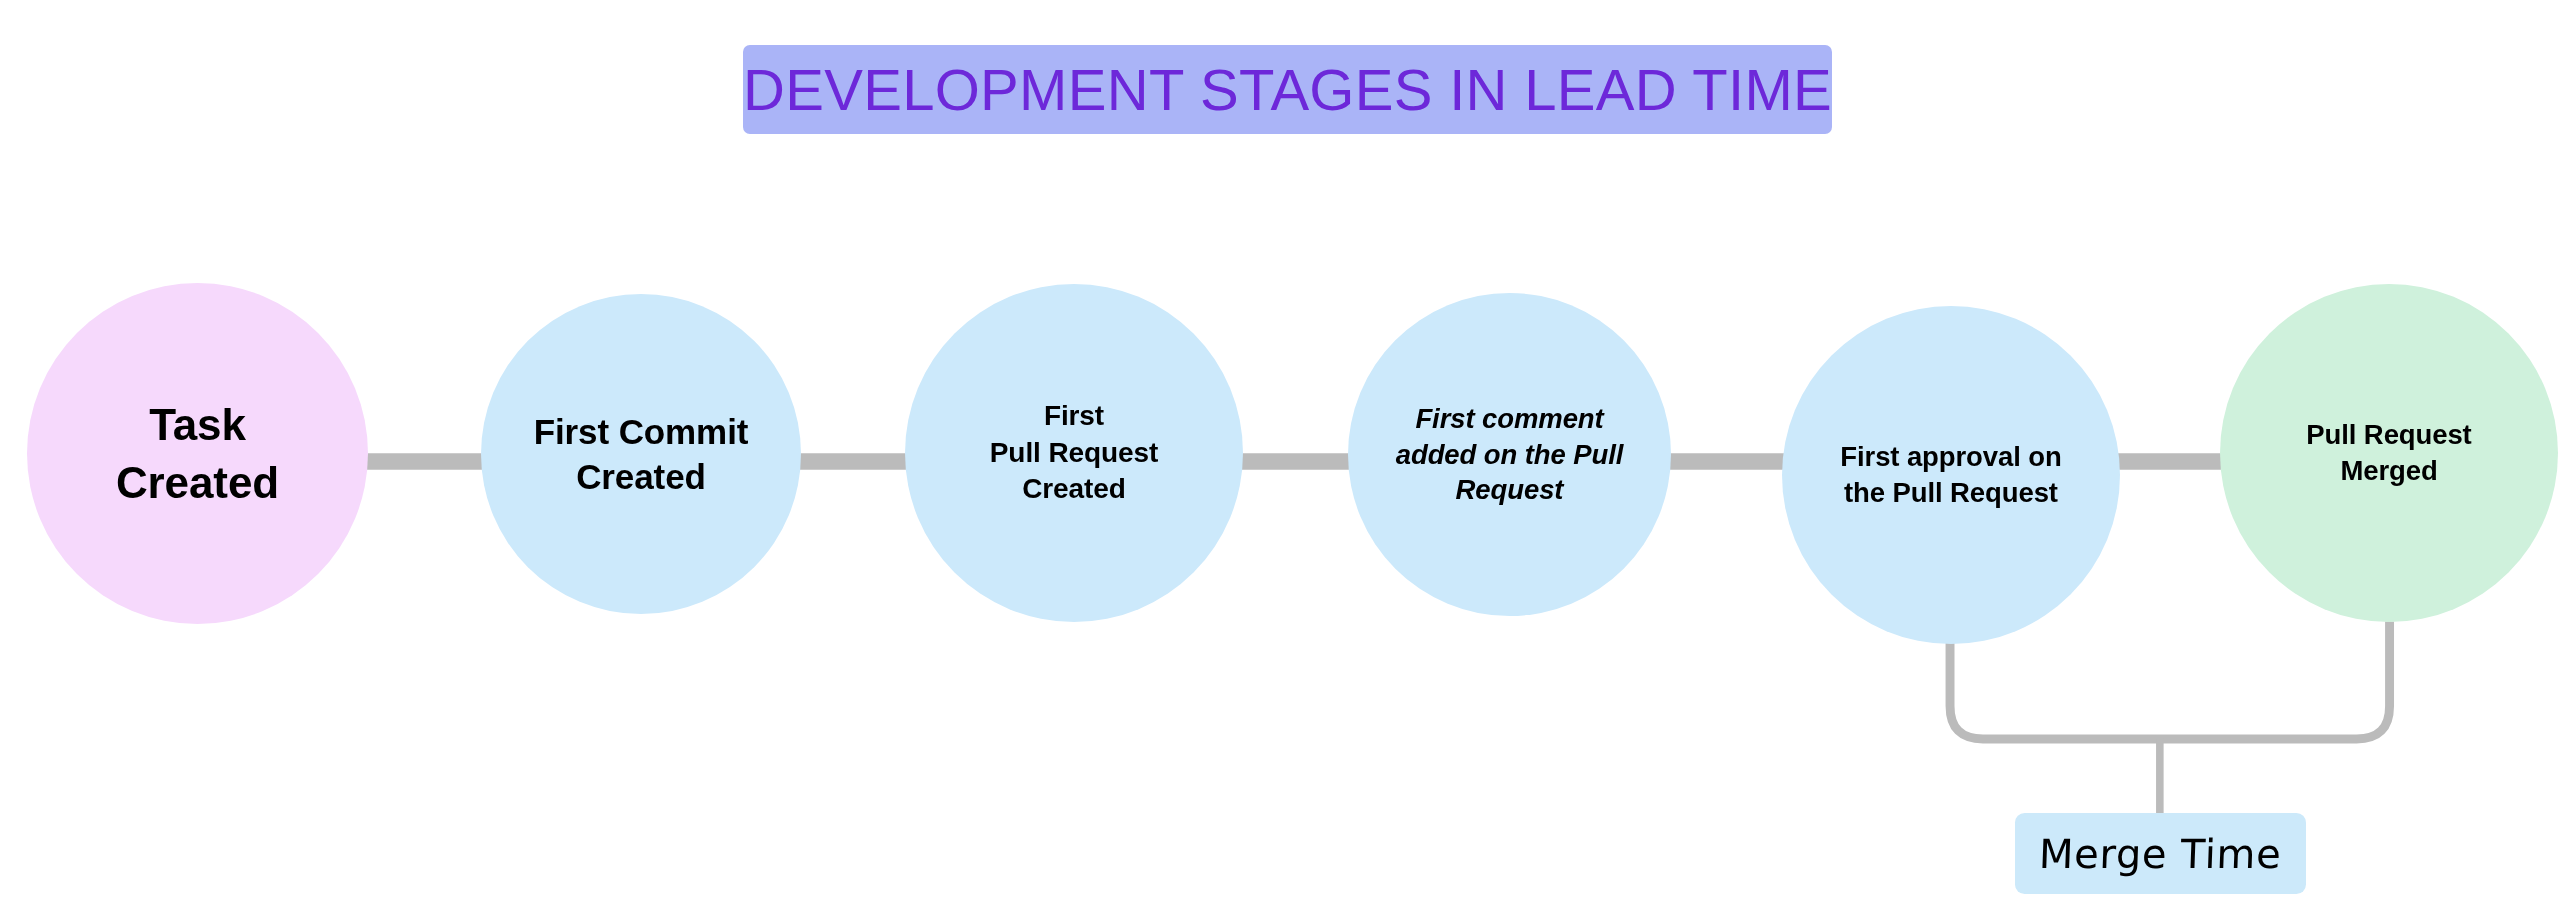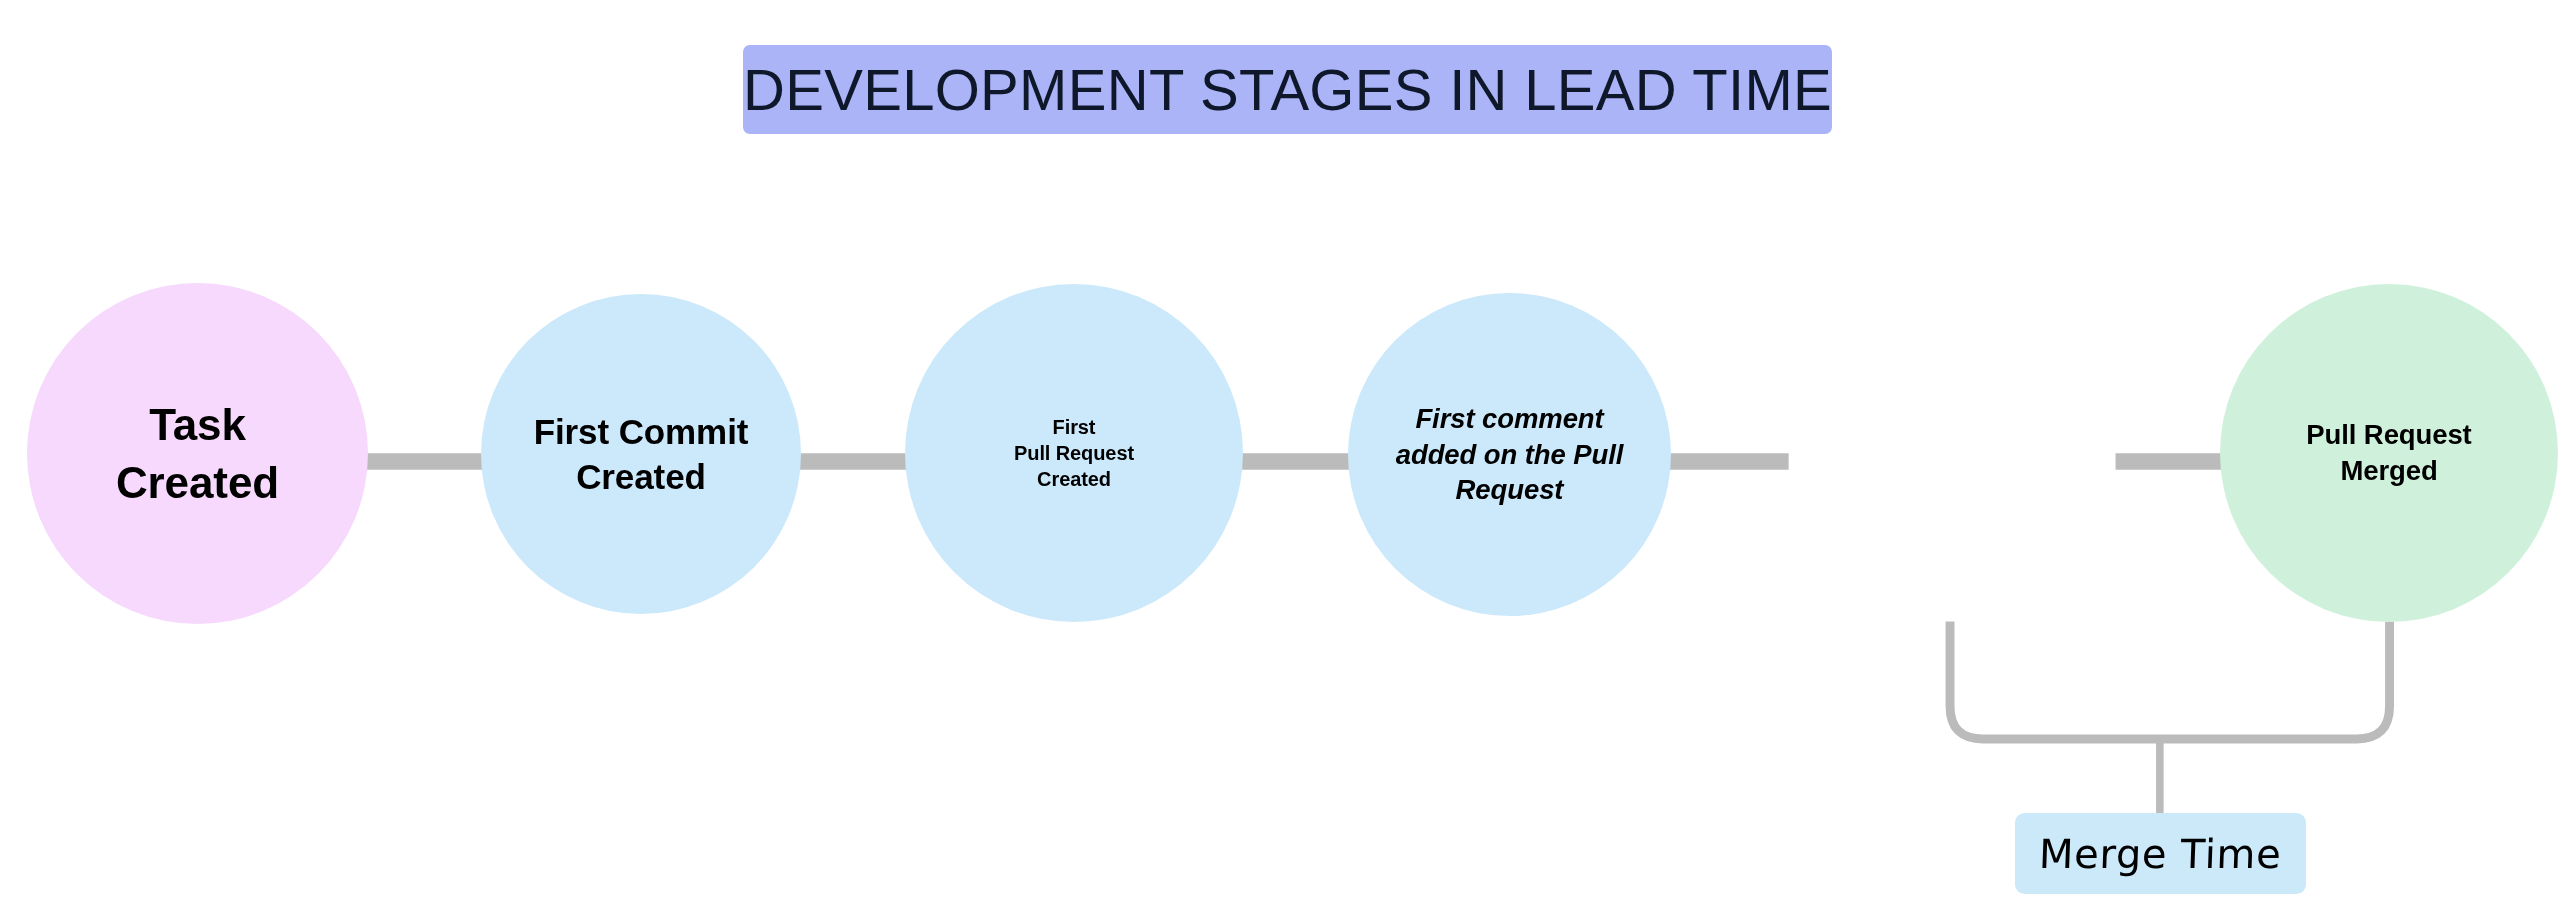--- a/index.html
+++ b/index.html
@@ -30,21 +30,21 @@
     border-radius: 6.9px;
     display: flex;
     align-items: center;
     justify-content: center;
   }
   #title-text {
     font-family: "Liberation Sans", sans-serif;
     font-size: 58px;
     font-weight: 400;
     letter-spacing: 0.3px;
-    color: #0f172a;
+    color: #6d28d9;
     white-space: nowrap;
     line-height: 1;
   }
 
   
   #connector-layer {
     position: absolute;
     left: 0;
     top: 0;
     width: 2576px;
@@ -70,21 +70,21 @@
     letter-spacing: -0.1px;
   }
 
   #node-0 { left: 27px;   top: 283px; width: 341px; height: 341px; background: #f6d9fc; }
   #node-0 .stage-label { font-size: 44px; }
 
   #node-1 { left: 481px;  top: 294px; width: 320px; height: 320px; background: #cce9fb; }
   #node-1 .stage-label { font-size: 35px; }
 
   #node-2 { left: 905px; top: 284px; width: 338px; height: 338px; background: #cce9fb; }
-  #node-2 .stage-label { font-size: 20px; }
+  #node-2 .stage-label { font-size: 28px; }
 
   #node-3 { left: 1348px; top: 293px; width: 323px; height: 323px; background: #cce9fb; }
   #node-3 .stage-label { font-size: 27.5px; width: 385px; font-style: italic; }
 
   #node-4 { left: 1782px; top: 306px; width: 338px; height: 338px; background: #cce9fb; }
   #node-4 .stage-label { font-size: 27.5px; width: 398px; }
 
   #node-5 { left: 2220px; top: 284px; width: 338px; height: 338px; background: #cff1dc; }
   #node-5 .stage-label { font-size: 27.5px; }
 
@@ -147,20 +147,24 @@
 Pull Request
 Created</span>
   </div>
 
   <div class="stage-node" id="node-3">
     <span class="stage-label">First comment
 added on the Pull
 Request</span>
   </div>
 
+  <div class="stage-node" id="node-4">
+    <span class="stage-label">First approval on
+the Pull Request</span>
+  </div>
 
   <div class="stage-node" id="node-5">
     <span class="stage-label">Pull Request
 Merged</span>
   </div>
 
   <div id="merge-time-box">
     <span id="merge-time-label">Merge Time</span>
   </div>
 

